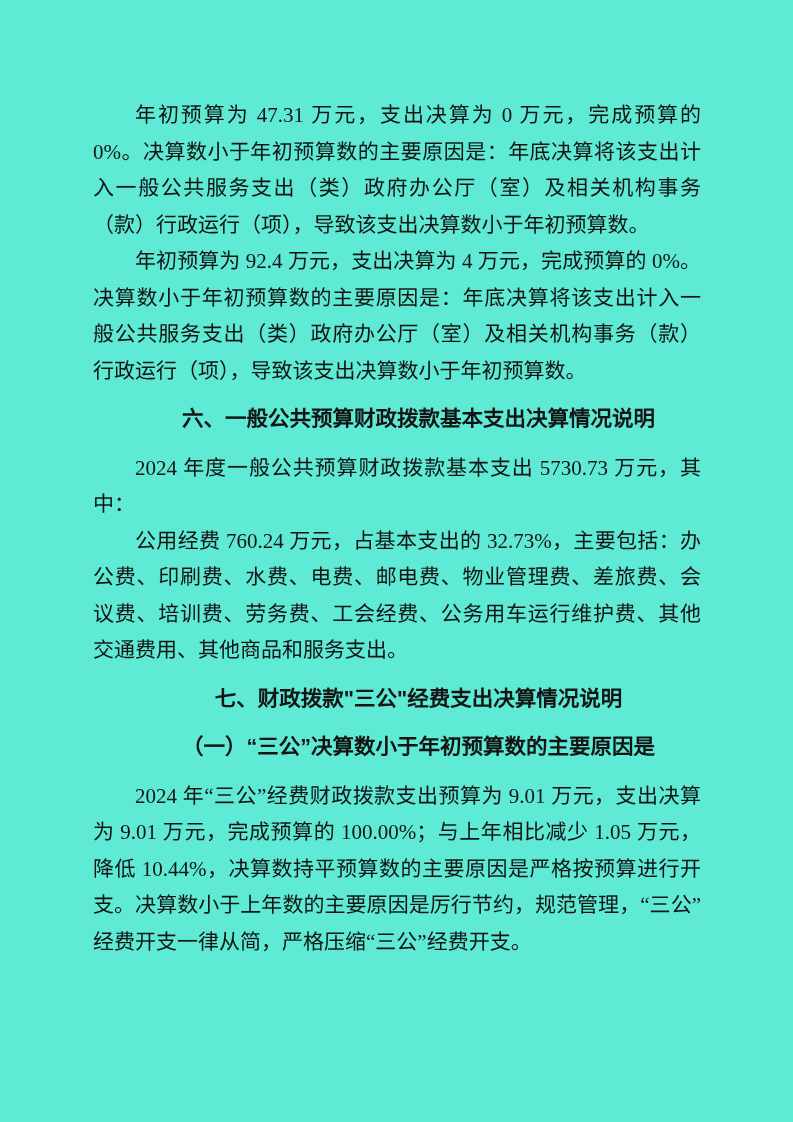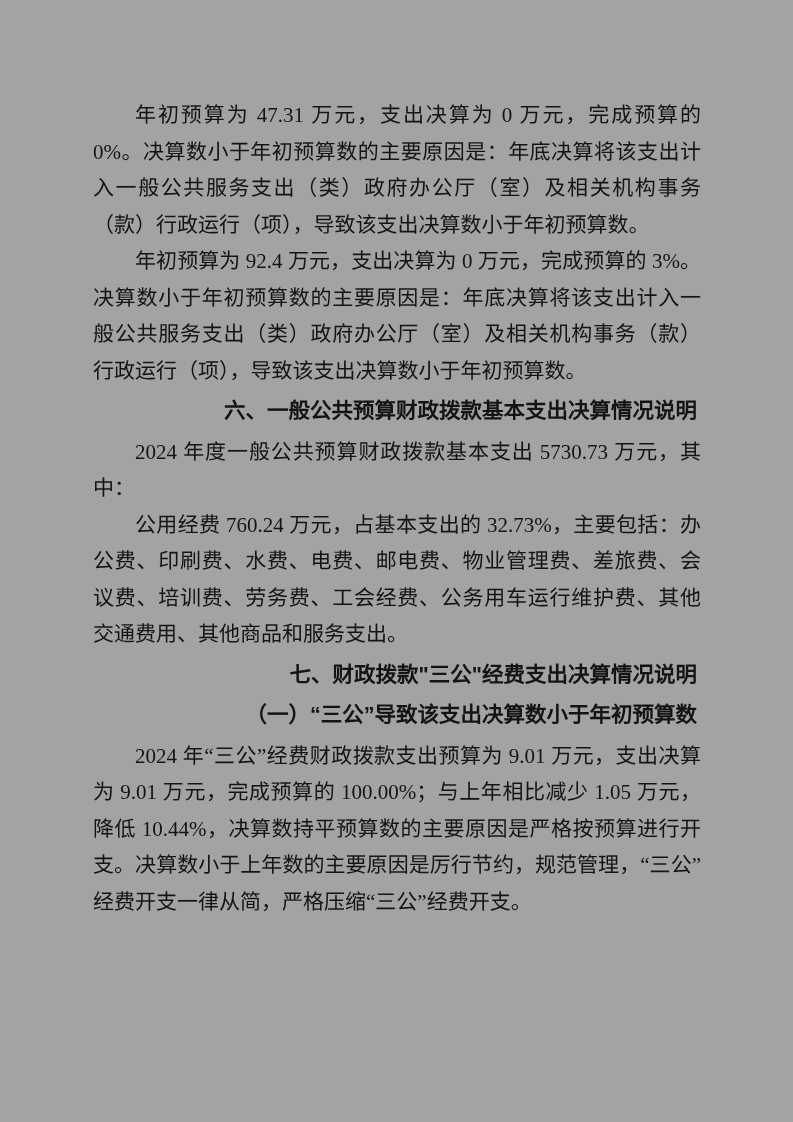--- a/index.html
+++ b/index.html
@@ -9,49 +9,49 @@
   body {
     width: 793px;
     height: 1122px;
     background: #ffffff;
     overflow: hidden;
   }
   .page {
     box-sizing: border-box;
     width: 793px;
     height: 1122px;
-    background: #a3a3a3;
+    background: #5eead4;
     padding: 97px 92px 0 93px;
     color: #141414;
   }
   .para {
     font-family: "Liberation Serif", "DejaVu Serif", serif;
     font-size: 21px;
     line-height: 36.5px;
     text-align: justify;
     text-justify: inter-ideograph;
     text-indent: 2em;
     margin: 0;
     word-break: break-all;
   }
   .heading {
     font-family: "Liberation Sans", "DejaVu Sans", sans-serif;
     font-weight: 700;
     font-size: 21.5px;
     line-height: 36.5px;
     text-indent: 2em;
-    text-align: right;
-    margin: 4px;
+    text-align: center;
+    margin: 12px;
   }
 </style>
 </head>
 <body>
 
 <div class="page">
   <p class="para">年初预算为 47.31 万元，支出决算为 0 万元，完成预算的 0%。决算数小于年初预算数的主要原因是：年底决算将该支出计入一般公共服务支出（类）政府办公厅（室）及相关机构事务（款）行政运行（项），导致该支出决算数小于年初预算数。</p>
-  <p class="para">年初预算为 92.4 万元，支出决算为 0 万元，完成预算的 3%。决算数小于年初预算数的主要原因是：年底决算将该支出计入一般公共服务支出（类）政府办公厅（室）及相关机构事务（款）行政运行（项），导致该支出决算数小于年初预算数。</p>
+  <p class="para">年初预算为 92.4 万元，支出决算为 4 万元，完成预算的 0%。决算数小于年初预算数的主要原因是：年底决算将该支出计入一般公共服务支出（类）政府办公厅（室）及相关机构事务（款）行政运行（项），导致该支出决算数小于年初预算数。</p>
   <h2 class="heading">六、一般公共预算财政拨款基本支出决算情况说明</h2>
   <p class="para">2024 年度一般公共预算财政拨款基本支出 5730.73 万元，其中：</p>
   <p class="para">公用经费 760.24 万元，占基本支出的 32.73%，主要包括：办公费、印刷费、水费、电费、邮电费、物业管理费、差旅费、会议费、培训费、劳务费、工会经费、公务用车运行维护费、其他交通费用、其他商品和服务支出。</p>
   <h2 class="heading">七、财政拨款"三公"经费支出决算情况说明</h2>
-  <h3 class="heading">（一）“三公”导致该支出决算数小于年初预算数</h3>
+  <h3 class="heading">（一）“三公”决算数小于年初预算数的主要原因是</h3>
   <p class="para">2024 年“三公”经费财政拨款支出预算为 9.01 万元，支出决算为 9.01 万元，完成预算的 100.00%；与上年相比减少 1.05 万元，降低 10.44%，决算数持平预算数的主要原因是严格按预算进行开支。决算数小于上年数的主要原因是厉行节约，规范管理，“三公”经费开支一律从简，严格压缩“三公”经费开支。</p>
 </div>
 
 </body></html>

